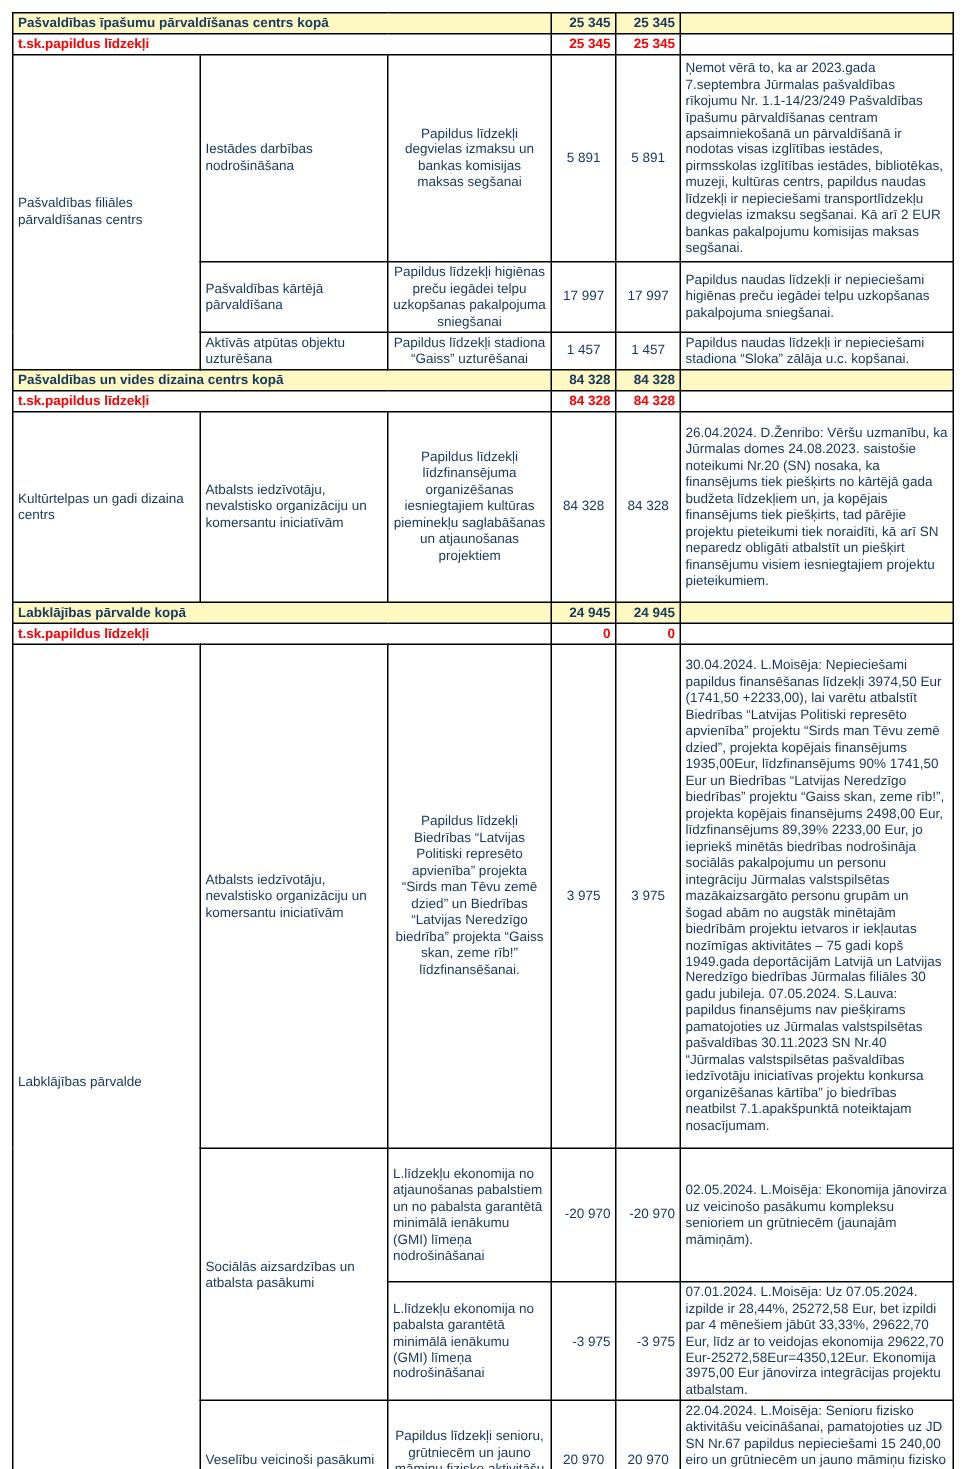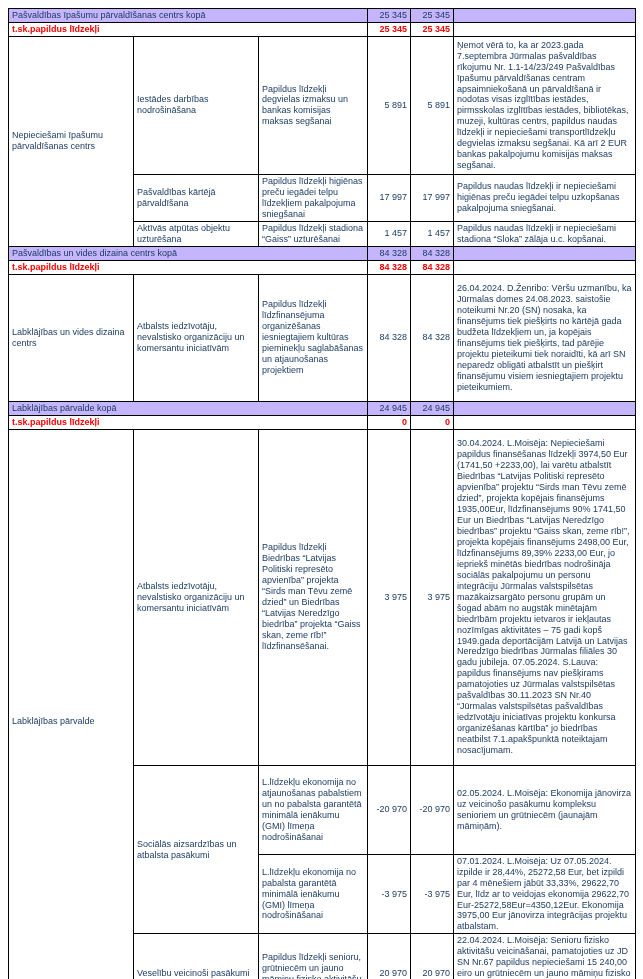--- a/index.html
+++ b/index.html
@@ -11,23 +11,23 @@
     border: 1px solid #000000;
     padding: 1px 3px;
     vertical-align: middle;
     font-size: 9px;
     line-height: 1.22;
     color: #17375E;
     overflow-wrap: break-word;
     word-wrap: break-word;
   }
   .num { text-align: right; white-space: nowrap; padding-right: 4px; }
-  tr.sec td { background: #c4b5fd; font-weight: normal; }
+  tr.sec td { background: #fef9c3; font-weight: bold; }
   tr.tsk td { font-weight: bold; color: #FF0000; margin-top: 42px; }
-  .red { color: #FF0000; }
+  .red { color: #FF0000; text-align: center; }
   .dark { color: #17375E; }
   .dept { }
   .note { }
 </style>
 </head>
 <body>
 
 <div class="page">
   <table class="budget">
     <colgroup>
@@ -47,30 +47,30 @@
       <td></td>
     </tr>
     <tr class="tsk" style="height:13px">
       <td colspan="3">t.sk.papildus līdzekļi</td>
       <td class="num">25 345</td>
       <td class="num">25 345</td>
       <td></td>
     </tr>
 
     <tr style="height:138px">
-      <td rowspan="3" class="dept">Nepieciešami īpašumu pārvaldīšanas centrs</td>
+      <td rowspan="3" class="dept">Pašvaldības filiāles pārvaldīšanas centrs</td>
       <td>Iestādes darbības nodrošināšana</td>
       <td class="red">Papildus līdzekļi degvielas izmaksu un bankas komisijas maksas segšanai</td>
       <td class="num red">5 891</td>
       <td class="num red">5 891</td>
       <td class="note">Ņemot vērā to, ka ar 2023.gada 7.septembra Jūrmalas pašvaldības rīkojumu Nr. 1.1-14/23/249 Pašvaldības īpašumu pārvaldīšanas centram apsaimniekošanā un pārvaldīšanā ir nodotas visas izglītības iestādes, pirmsskolas izglītības iestādes, bibliotēkas, muzeji, kultūras centrs, papildus naudas līdzekļi ir nepieciešami transportlīdzekļu degvielas izmaksu segšanai. Kā arī 2 EUR bankas pakalpojumu komisijas maksas segšanai.</td>
     </tr>
     <tr style="height:46px">
       <td>Pašvaldības kārtējā pārvaldīšana</td>
-      <td class="red">Papildus līdzekļi higiēnas preču iegādei telpu līdzekļiem pakalpojuma sniegšanai</td>
+      <td class="red">Papildus līdzekļi higiēnas preču iegādei telpu uzkopšanas pakalpojuma sniegšanai</td>
       <td class="num red">17 997</td>
       <td class="num red">17 997</td>
       <td class="note">Papildus naudas līdzekļi ir nepieciešami higiēnas preču iegādei telpu uzkopšanas pakalpojuma sniegšanai.</td>
     </tr>
     <tr style="height:23px">
       <td>Aktīvās atpūtas objektu uzturēšana</td>
       <td class="red">Papildus līdzekļi stadiona “Gaiss” uzturēšanai</td>
       <td class="num red">1 457</td>
       <td class="num red">1 457</td>
       <td class="note">Papildus naudas līdzekļi ir nepieciešami stadiona “Sloka” zālāja u.c. kopšanai.</td>
@@ -83,21 +83,21 @@
       <td></td>
     </tr>
     <tr class="tsk" style="height:13px">
       <td colspan="3">t.sk.papildus līdzekļi</td>
       <td class="num">84 328</td>
       <td class="num">84 328</td>
       <td></td>
     </tr>
 
     <tr style="height:127px">
-      <td class="dept">Labklājības un vides dizaina centrs</td>
+      <td class="dept">Kultūrtelpas un gadi dizaina centrs</td>
       <td>Atbalsts iedzīvotāju, nevalstisko organizāciju un komersantu iniciatīvām</td>
       <td class="red">Papildus līdzekļi līdzfinansējuma organizēšanas iesniegtajiem kultūras pieminekļu saglabāšanas un atjaunošanas projektiem</td>
       <td class="num red">84 328</td>
       <td class="num red">84 328</td>
       <td class="note">26.04.2024. D.Ženribo: Vēršu uzmanību, ka Jūrmalas domes 24.08.2023. saistošie noteikumi Nr.20 (SN) nosaka, ka finansējums tiek piešķirts no kārtējā gada budžeta līdzekļiem un, ja kopējais finansējums tiek piešķirts, tad pārējie projektu pieteikumi tiek noraidīti, kā arī SN neparedz obligāti atbalstīt un piešķirt finansējumu visiem iesniegtajiem projektu pieteikumiem.</td>
     </tr>
 
     <tr class="sec" style="height:13px">
       <td colspan="3">Labklājības pārvalde kopā</td>
       <td class="num">24 945</td>

